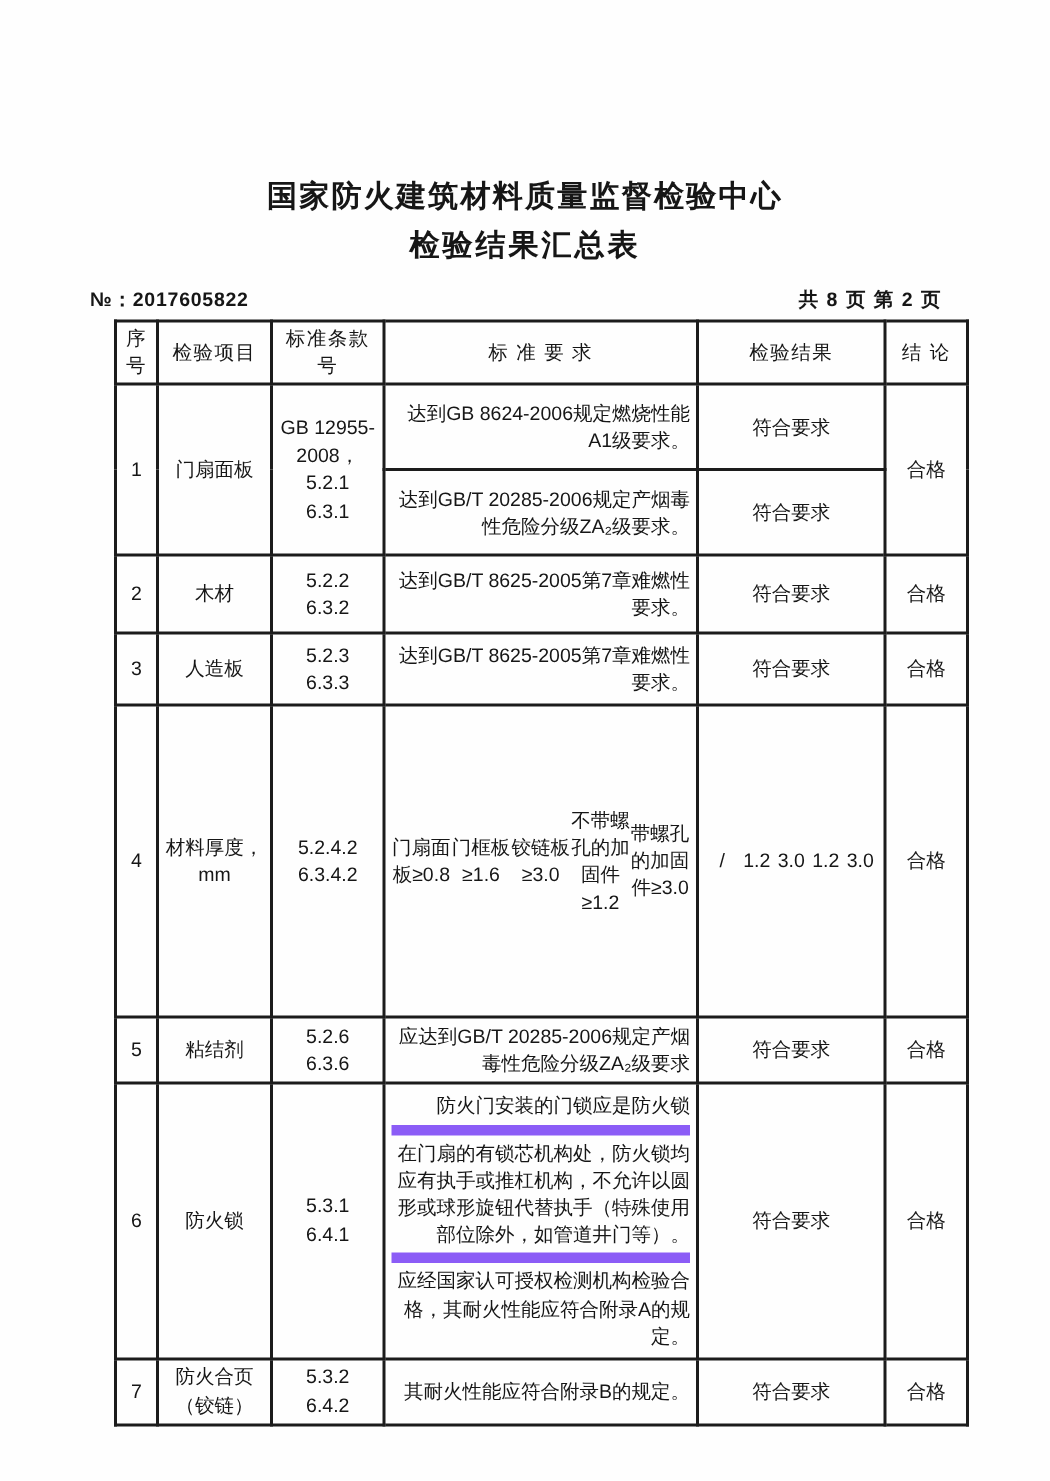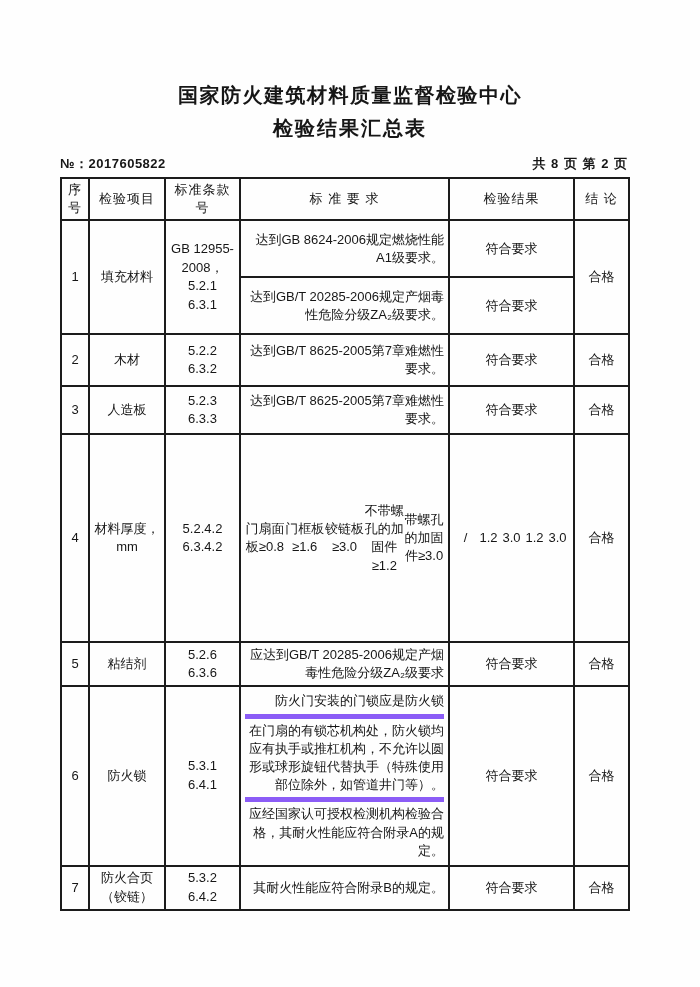--- a/index.html
+++ b/index.html
@@ -8,21 +8,21 @@
     background: #ffffff;
   }
   .page {
     position: relative;
     width: 700px;
     height: 987px;
     background: #fefefe;
     color: #161616;
     font-family: "Liberation Sans", "DejaVu Sans", sans-serif;
     box-sizing: border-box;
-    padding-top: 84px;
+    padding-top: 120px;
     overflow: hidden;
   }
   .title1 {
     text-align: center;
     font-size: 20px;
     font-weight: bold;
     letter-spacing: 1.5px;
     line-height: 1.1;
   }
   .title2 {
@@ -42,21 +42,21 @@
     font-size: 13px;
     font-weight: bold;
     gap: 24px;
   }
   .meta-row .doc-no { letter-spacing: 0.5px; }
   .meta-row .pages { letter-spacing: 1px; }
 
   table.results {
     border-collapse: collapse;
     table-layout: fixed;
-    margin-left: 60px;
+    margin-left: 76px;
     margin-top: 4px;
     width: 568px;
     font-size: 13px;
   }
   table.results th,
   table.results td {
     border: 2px solid #1c1c1c;
     padding: 2px 4px;
     vertical-align: middle;
     line-height: 1.4;
@@ -91,21 +91,21 @@
   .stack .sub-item {
     flex: 1;
     display: flex;
     align-items: center;
     justify-content: center;
     text-align: center;
   }
 
   
   .para { padding: 3px 0; }
-  .para + .para { border-top: 5px solid #8b5cf6; }
+  .para + .para { border-top: 7px solid #8b5cf6; }
 </style>
 </head>
 <body>
 
 <div class="page">
 
   <div class="title1">国家防火建筑材料质量监督检验中心</div>
   <div class="title2">检验结果汇总表</div>
 
   <div class="meta-row">
@@ -128,21 +128,21 @@
       <th>序号</th>
       <th>检验项目</th>
       <th>标准条款号</th>
       <th>标 准 要 求</th>
       <th>检验结果</th>
       <th>结 论</th>
     </tr>
 
     <tr class="h-r1sub">
       <td class="c" rowspan="2">1</td>
-      <td class="c" rowspan="2">填充材料</td>
+      <td class="c" rowspan="2">门扇面板</td>
       <td class="c" rowspan="2">
         <div class="clause-line">GB 12955-</div>
         <div class="clause-line">2008，5.2.1</div>
         <div class="clause-line">6.3.1</div>
       </td>
       <td class="req">达到GB 8624-2006规定燃烧性能A1级要求。</td>
       <td class="c">符合要求</td>
       <td class="c" rowspan="2">合格</td>
     </tr>
     <tr class="h-r1sub">

